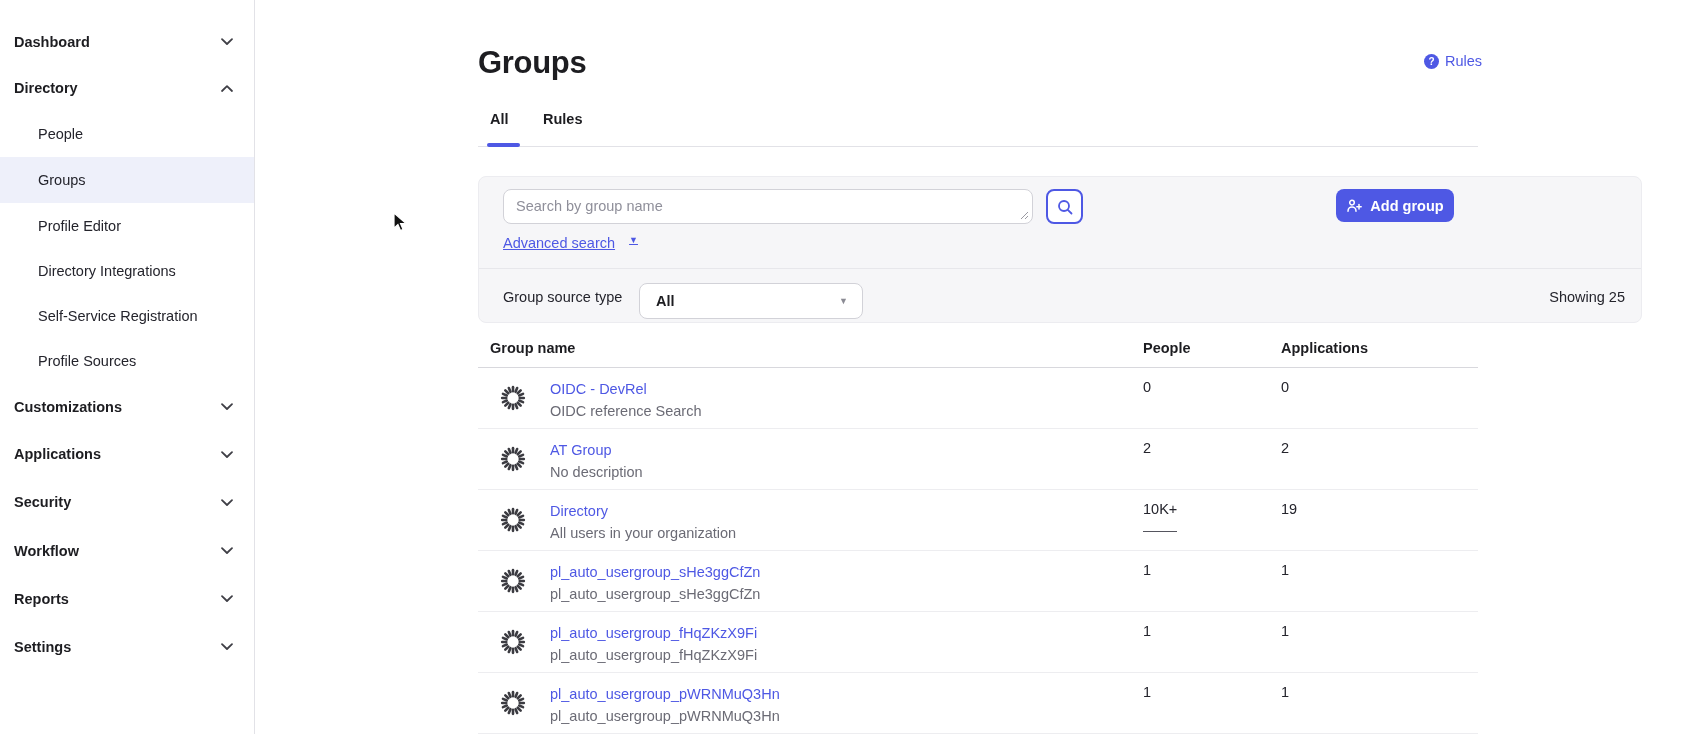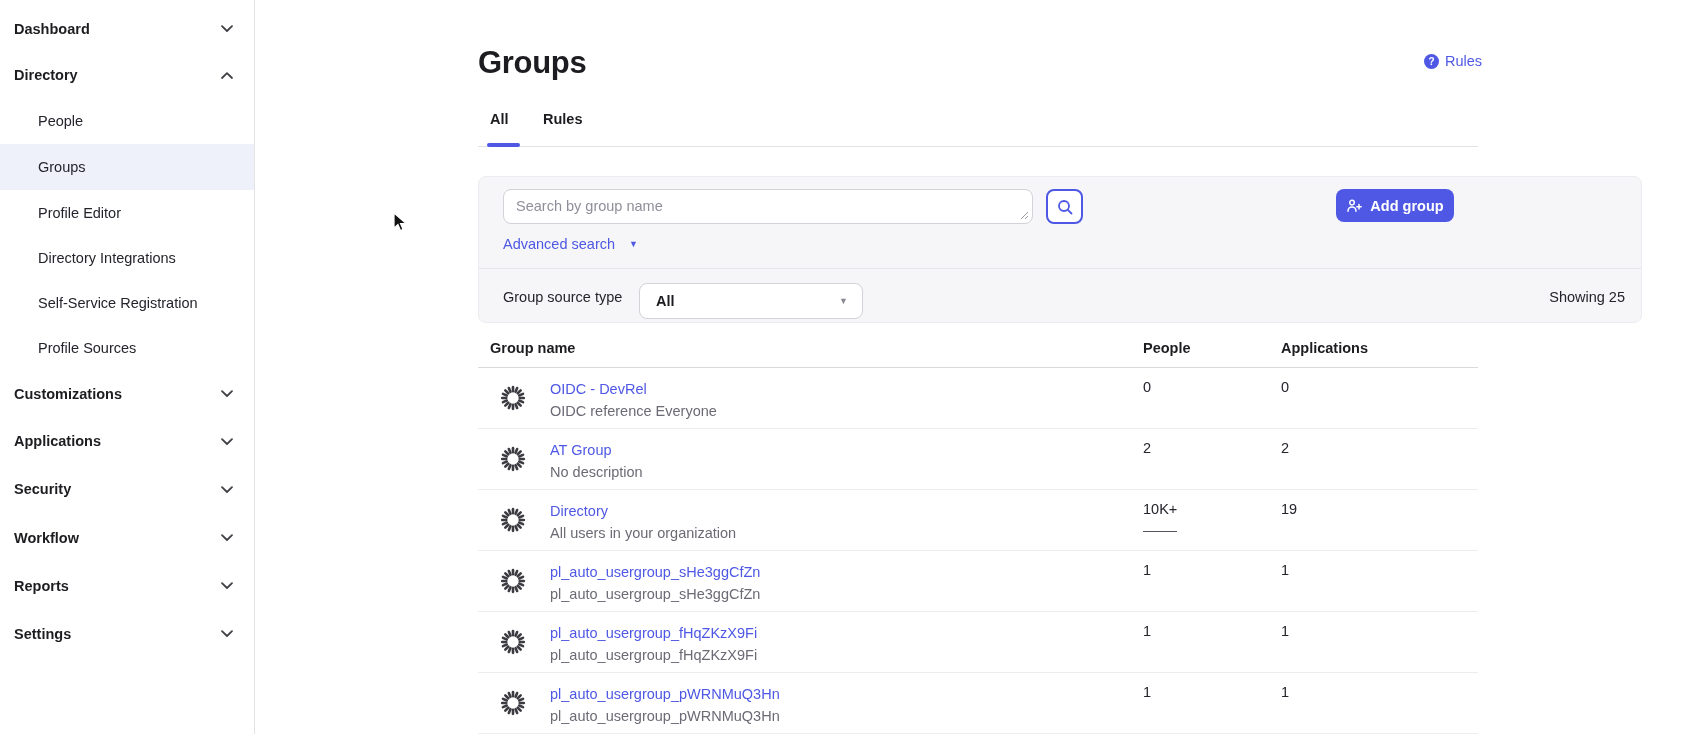--- a/index.html
+++ b/index.html
@@ -1,21 +1,21 @@
 <!DOCTYPE html>
 <html><head>
 <meta charset="utf-8">
 <style>
   * { margin:0; padding:0; box-sizing:border-box; }
   html,body { width:1687px; height:734px; overflow:hidden; background:#ffffff;
     font-family:"Liberation Sans", sans-serif; color:#1d1d21; }
 
   
   .sidebar { position:absolute; left:0; top:0; width:255px; height:734px;
-    background:#ffffff; border-right:1px solid #e2e2e7; padding-top:5px; }
+    background:#ffffff; border-right:1px solid #e2e2e7; padding-top:18px; }
   .side-item { display:flex; align-items:center; padding:0 20px 0 14px; cursor:pointer; }
   .side-item .lbl { font-size:14.5px; font-weight:700; color:#1d1d21; }
   .side-item .chev { margin-left:auto; display:flex; align-items:center; }
   .side-sub { display:flex; align-items:center; padding:0 20px 0 38px; cursor:pointer; }
   .side-sub .lbl { font-size:14.5px; font-weight:400; color:#24242c; }
   .side-sub.selected { background:#eef0fa; }
 
   
   .page-title { position:absolute; left:478px; top:44px; font-size:31px; line-height:38px;
     font-weight:600; letter-spacing:-0.3px; color:#1d1d21; }
@@ -38,22 +38,22 @@
     background:#f6f6f8; border:1px solid #ececf0; border-radius:8px; }
   .search-area { position:absolute; left:24px; top:12px; width:530px; height:35px; }
   .search-input { width:530px; height:35px; resize:none; border:1px solid #d2d2d8; border-radius:8px;
     padding:8px 12px; font-family:"Liberation Sans", sans-serif; font-size:14.5px; color:#1d1d21;
     background:#fff; outline:none; overflow:hidden; }
   .search-input::placeholder { color:#8f8f9a; }
   .resize-glyph { position:absolute; right:4px; bottom:4px; pointer-events:none; }
   .search-btn { position:absolute; left:567px; top:12px; width:37px; height:35px; background:#fff;
     border:2px solid #4e58e4; border-radius:8px; display:flex; align-items:center; justify-content:center;
     cursor:pointer; }
-  .adv-search { position:absolute; left:24px; top:58px; height:18px; display:flex; align-items:center;
-    gap:14px; color:#4e58e4; font-size:14.5px; cursor:pointer; }
+  .adv-search { position:absolute; left:24px; top:58px; height:18px; display:flex; align-items:flex-start;
+    gap:14px; color:#4e58e4; font-size:14.5px; cursor:pointer;text-decoration:underline; }
   .adv-caret { font-size:9px; color:#4e58e4; }
   .add-group-btn { position:absolute; left:857px; top:12px; width:118px; height:33px; background:#4e58e4;
     border:none; border-radius:8px; color:#fff; font-size:14.5px; font-weight:600; cursor:pointer;
     display:flex; align-items:center; justify-content:center; gap:7px;
     font-family:"Liberation Sans", sans-serif; }
   .panel-divider { position:absolute; left:0; top:91px; width:100%; height:1px; background:#e7e7eb; }
   .filter-label { position:absolute; left:24px; top:110px; height:20px; line-height:20px;
     font-size:14.5px; color:#24242c; }
   .dropdown { position:absolute; left:160px; top:106px; width:224px; height:36px; background:#fff;
     border:1px solid #d2d2d8; border-radius:8px; display:flex; align-items:center; padding:0 14px 0 16px;
@@ -252,21 +252,21 @@
     <span class="th th-people">People</span>
     <span class="th th-apps">Applications</span>
   </div>
 
   <div class="trow">
     <svg class="g-icon" width="26" height="26" viewBox="0 0 24 24">
         <use href="#sunburst"></use>
       </svg>
     <div class="cell-name">
       <a class="row-link">OIDC - DevRel</a>
-      <div class="row-desc">OIDC reference Everyone</div>
+      <div class="row-desc">OIDC reference Search</div>
     </div>
     <span class="cell-people">0</span>
     <span class="cell-apps">0</span>
   </div>
 
   <div class="trow">
     <svg class="g-icon" width="26" height="26" viewBox="0 0 24 24">
         <use href="#sunburst"></use>
       </svg>
     <div class="cell-name">

